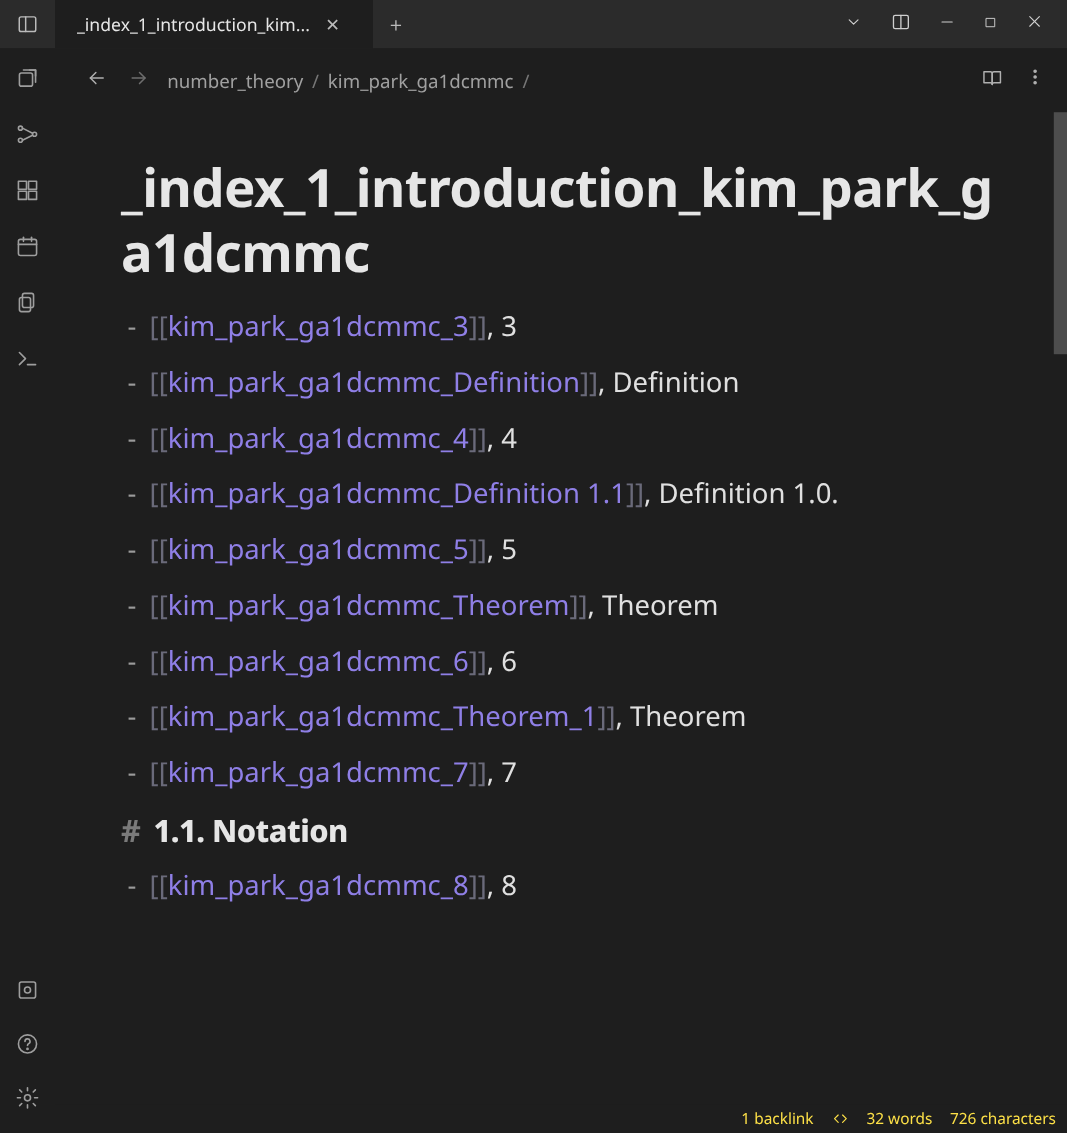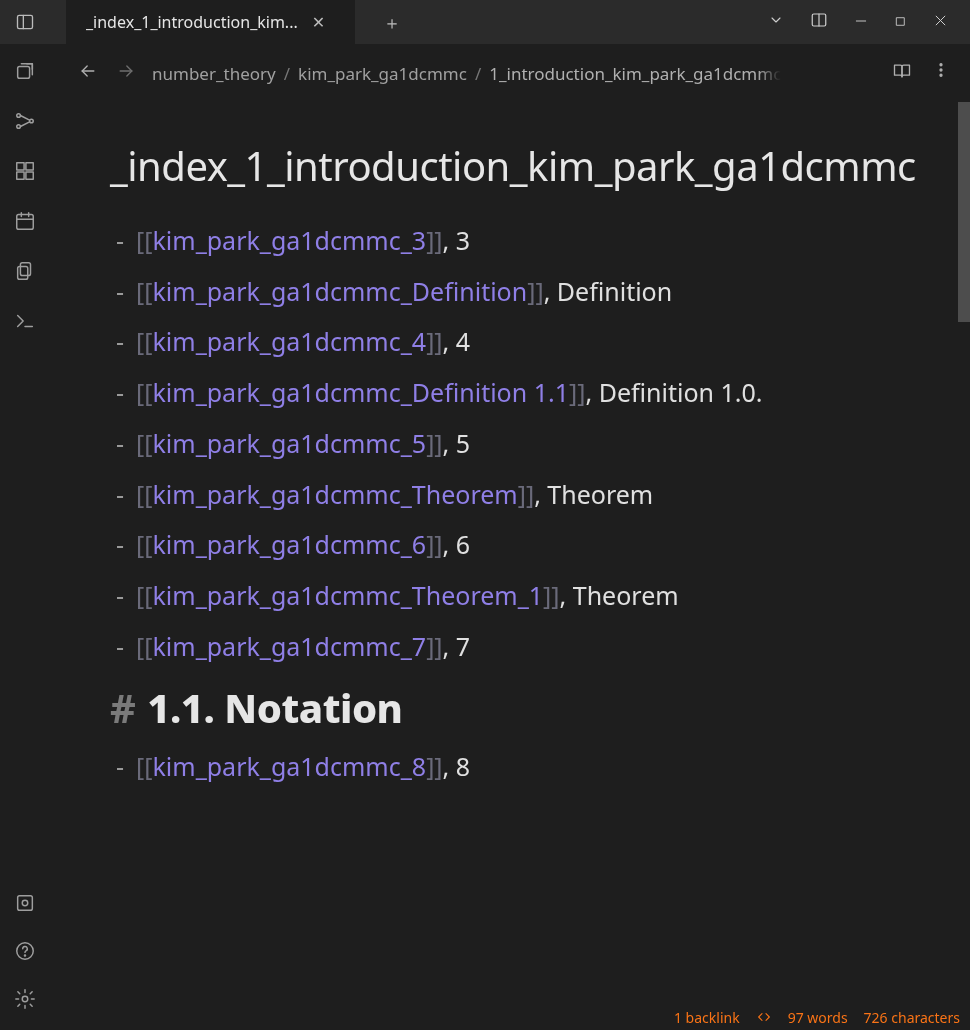--- a/index.html
+++ b/index.html
@@ -13,21 +13,20 @@
     width: 970px;
     height: 1030px;
   }
 
   
   .titlebar {
     height: 44px;
     background: #2b2b2b;
     display: flex;
     align-items: stretch;
-    gap: 16px;
   }
   .titlebar .tb-left {
     width: 50px;
     display: flex;
     align-items: center;
     justify-content: center;
     color: #bbbbbb;
   }
   .tab {
     display: flex;
@@ -121,25 +120,25 @@
     cursor: pointer;
   }
 
   
   .content {
     flex: 1;
     overflow: hidden;
     padding: 40px 50px 0 60px;
   }
   .content h1 {
-    font-size: 40px;
-    font-weight: 400;
+    font-size: 48px;
+    font-weight: 700;
     color: #e6e6e6;
     line-height: 1.22;
-    margin-bottom: 30px;
+    margin-bottom: 18px;
     letter-spacing: -0.5px;
     word-break: break-all;
   }
   ul.bullets { list-style: none; }
   ul.bullets li {
     font-size: 25px;
     line-height: 1.55;
     color: #e0e0e0;
     padding-left: 26px;
     position: relative;
@@ -151,41 +150,41 @@
     left: 6px;
     color: #9a9a9a;
   }
   .bracket { color: #6a6a7a; }
   .wlink { color: #8f7fe6; text-decoration: none; cursor: pointer; }
   .suffix { color: #e0e0e0; }
 
   .content h2 {
     margin-top: 14px;
     margin-bottom: 12px;
-    font-size: 40px;
+    font-size: 28px;
     font-weight: 800;
     color: #e6e6e6;
     letter-spacing: -0.5px;
   }
   .content h2 .hashmark { color: #7a7a7a; font-weight: 700; margin-right: 12px; }
 
   
   .statusbar {
     height: 26px;
     position: absolute;
     bottom: 0;
     left: 0;
     right: 0;
     display: flex;
     align-items: center;
     justify-content: flex-end;
     gap: 16px;
     padding-right: 10px;
     font-size: 14px;
-    color: #f97316;
+    color: #fde047;
     background: #1e1e1e;
   }
   .status-seg { cursor: pointer; display: flex; align-items: center; gap: 6px; }
   .status-mask { position: relative; }
   .status-mask::after {
     content: "";
     position: absolute;
     left: 0; right: 0; bottom: -4px; height: 6px;
     background: #1e1e1e;
   }
@@ -324,21 +323,20 @@
               <line x1="5" y1="12" x2="19" y2="12"></line>
               <polyline points="13 6 19 12 13 18"></polyline>
             </svg>
         </span>
       </div>
       <div class="crumbs">
         <span class="crumb">number_theory</span>
         <span class="crumb-sep">/</span>
         <span class="crumb">kim_park_ga1dcmmc</span>
         <span class="crumb-sep">/</span>
-        <span class="crumb last">1_introduction_kim_park_ga1dcmmc</span>
       </div>
       <div class="right-ico">
         <span>
           <svg class="ico" width="20" height="20" viewBox="0 0 24 24">
               <path d="M3 5h7a2 2 0 0 1 2 2v12a2 2 0 0 0-2-2H3z"></path>
               <path d="M21 5h-7a2 2 0 0 0-2 2v12a2 2 0 0 1 2-2h7z"></path>
             </svg>
         </span>
         <span>
           <svg class="ico" width="18" height="18" viewBox="0 0 24 24">
@@ -372,17 +370,17 @@
     </div>
 
     <div class="statusbar status-mask">
       <span class="status-seg">1 backlink</span>
       <span class="status-seg">
         <svg class="ico" width="16" height="16" viewBox="0 0 24 24">
             <polyline points="9 7 4 12 9 17"></polyline>
             <polyline points="15 7 20 12 15 17"></polyline>
           </svg>
       </span>
-      <span class="status-seg">97 words</span>
+      <span class="status-seg">32 words</span>
       <span class="status-seg">726 characters</span>
     </div>
   </div>
 </div>
 
 </body></html>

